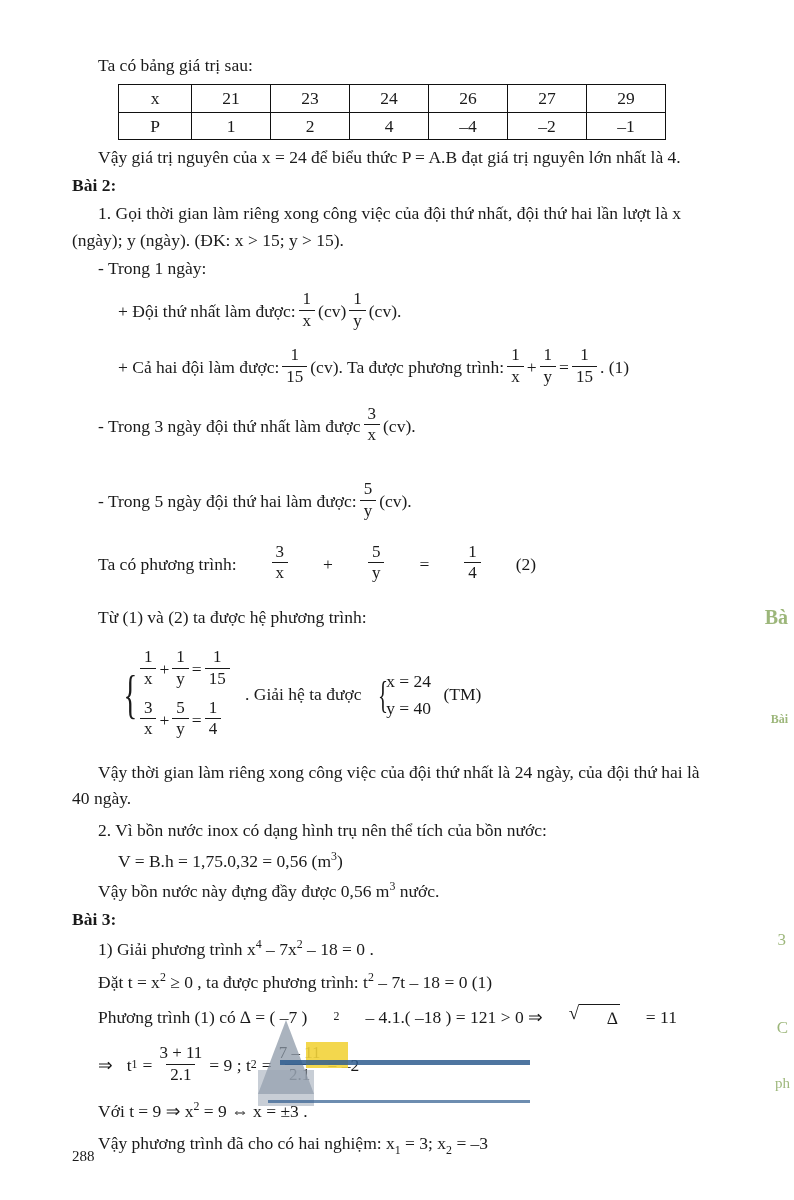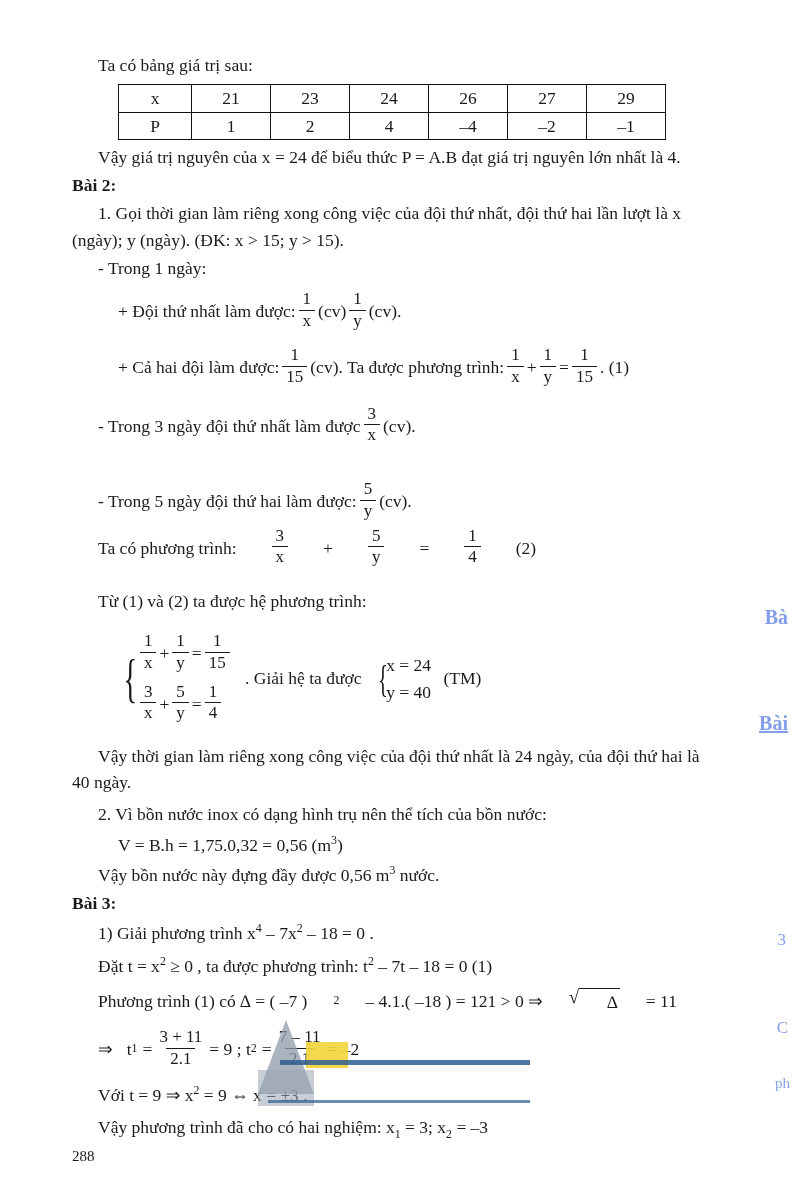--- a/index.html
+++ b/index.html
@@ -132,28 +132,28 @@
   .sqrt .sign { font-size: 19px; line-height: 1; }
   .sqrt .bar {
     border-top: 1.2px solid #1a1a1a;
     padding: 0 2px;
     margin-top: 1px;
   }
 
   
   .wm {
     position: absolute;
-    color: #1d4ed8;
+    color: #4d7c0f;
     opacity: 0.55;
     font-family: "Liberation Serif", serif;
     pointer-events: none;
     user-select: none;
   }
   .wm-right-1 { right: 6px; top: 606px; font-size: 20px; font-weight: bold; }
-  .wm-right-2 { right: 6px; top: 712px; font-size: 20px; font-weight: bold; text-decoration: underline; }
+  .wm-right-2 { right: 6px; top: 712px; font-size: 12px; font-weight: bold; }
   .wm-right-3 { right: 8px; top: 930px; font-size: 17px; }
   .wm-right-4 { right: 6px; top: 1018px; font-size: 17px; }
   .wm-right-5 { right: 4px; top: 1075px; font-size: 15px; }
 
   .stamp {
     position: absolute;
     left: 258px;
     top: 1012px;
     width: 270px;
     height: 110px;
@@ -297,21 +297,21 @@
 
     <p class="para mathline mb6" style="padding-left:26px; margin-top:29px;">
       <span>- Trong 5 ngày đội thứ hai làm được:</span>
       <span class="frac">
         <span class="num">5</span>
         <span class="den">y</span>
       </span>
       <span>(cv).</span>
     </p>
 
-    <p class="para mathline mb6" style="padding-left:26px; gap:32px;">
+    <p class="para mathline mb6" style="padding-left:26px; margin-top:16px;gap:32px;">
       <span>Ta có phương trình:</span>
       <span class="frac">
         <span class="num">3</span>
         <span class="den">x</span>
       </span>
       <span>+</span>
       <span class="frac">
         <span class="num">5</span>
         <span class="den">y</span>
       </span>

